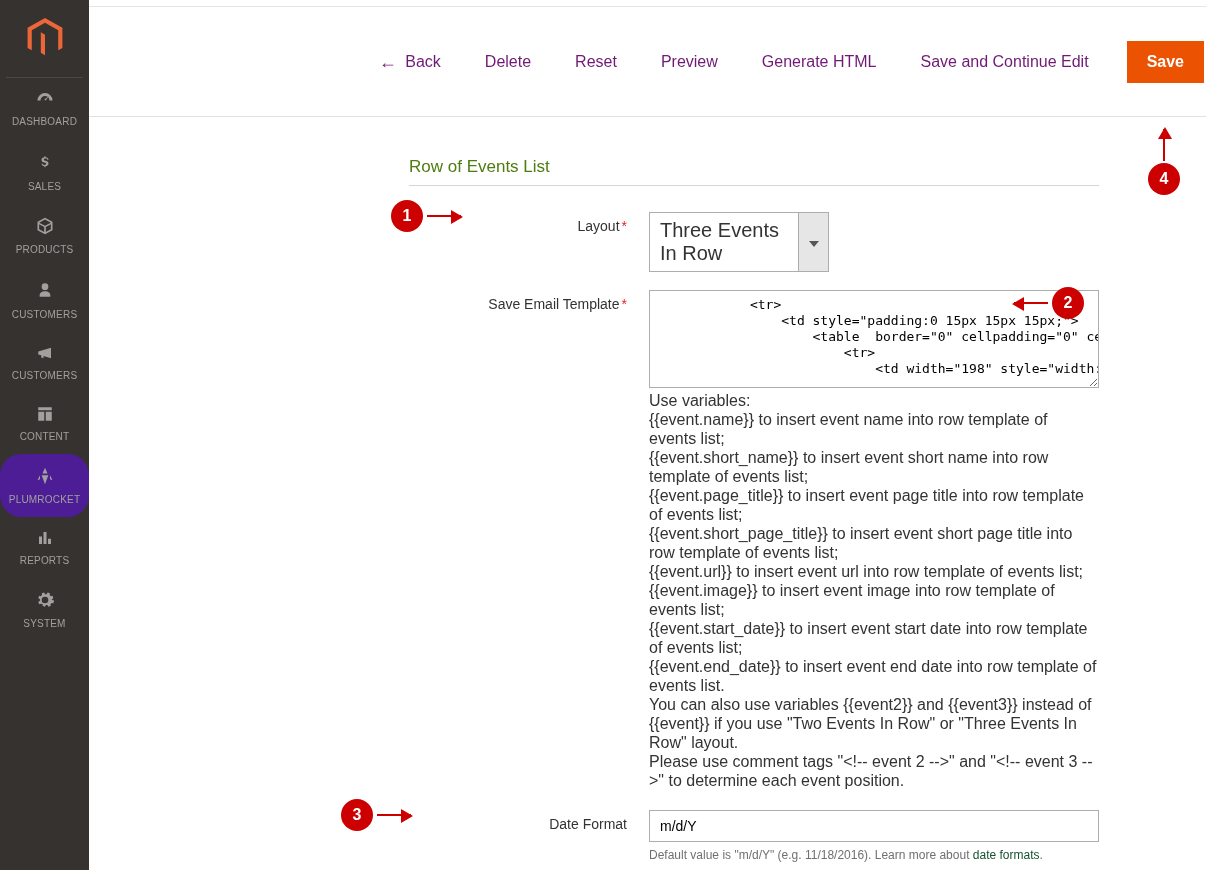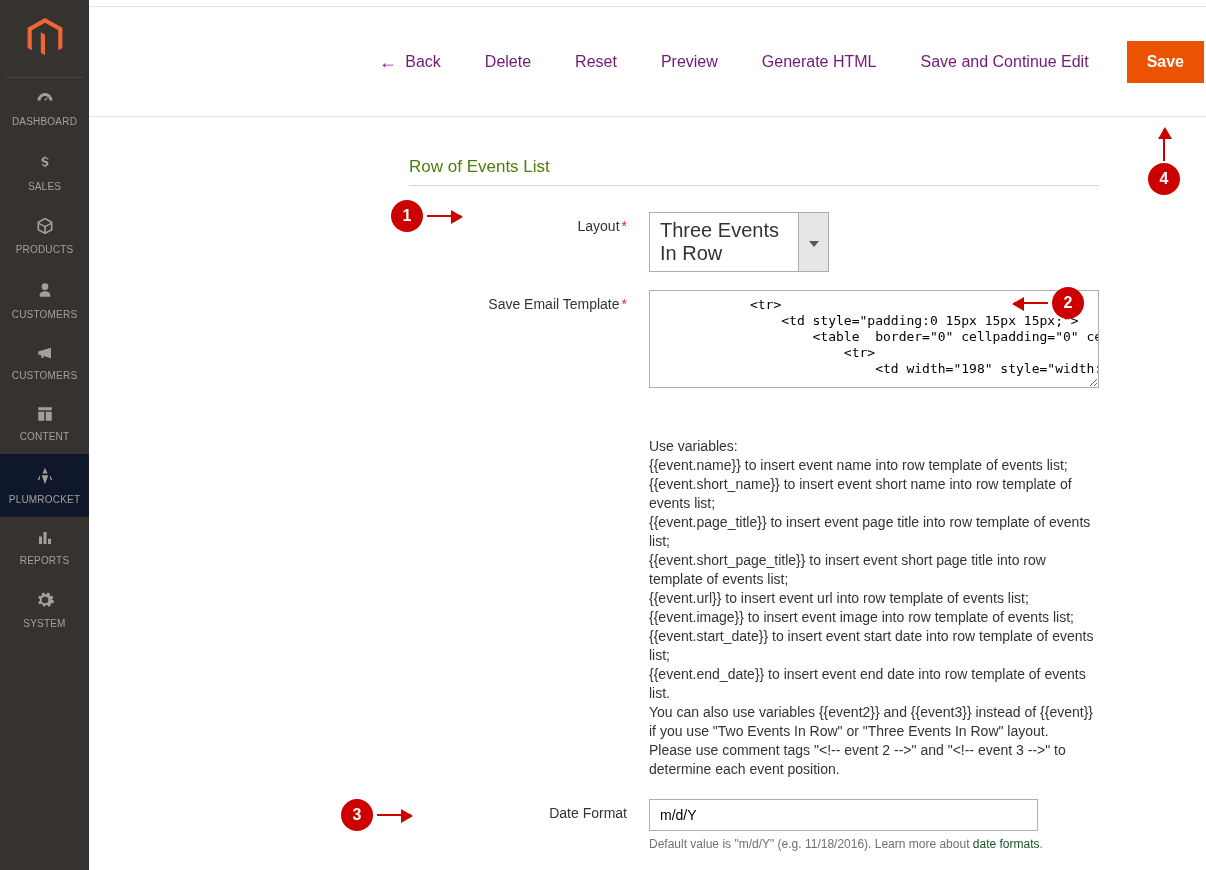--- a/index.html
+++ b/index.html
@@ -24,21 +24,21 @@
     padding-top: 10px;
   }
   .logo-wrap {
     border-bottom: 1px solid #4d4846;
     padding: 8px 0 16px;
     text-align: center;
     margin: 0 6px 0px;
   }
   .logo-svg { width: 36px; height: 40px; display: inline-block; }
   .nav-item { text-align: center; padding: 12px 2px; cursor: pointer; }
-  .nav-item.active { background: #0f172a; }
+  .nav-item.active { background: #4c1d95; border-radius: 21px; }
   .nav-label {
     font-size: 10px;
     letter-spacing: .02em;
     color: #a2a09e;
     margin-top: 5px;
     line-height: 11px;
   }
   .nav-label.small { font-size: 10px; margin-top:5px; }
   .nav-icon { color: #aaa; display:inline-block; }
   .nav-icon svg { fill:#a2a09e; }
@@ -76,24 +76,24 @@
   }
   .select-toggle {
     border:1px solid #adadad; border-left:none; width:30px; background:#e6e6e6;
     display:flex; align-items:center; justify-content:center; cursor:pointer;
   }
   .select-toggle svg { fill:#565656; }
   .textarea {
     width: 450px; height: 98px; border:1px solid #adadad; font-family: monospace;
     font-size: 13px; line-height:16px; padding: 6px; resize: both; white-space: pre; overflow:auto;
   }
-  .hint { font-size:14px; color:#333; line-height:19px; max-width:450px;margin-top:46px; }
+  .hint { font-size:16px; color:#333; line-height:19px; max-width:450px; }
   .hint b { font-weight:400;text-align:right; }
   .text-input {
-    width: 389px; border:1px solid #adadad; padding:7px 10px; font-size:14px;
+    width: 450px; border:1px solid #adadad; padding:7px 10px; font-size:14px;
   }
   .sub-hint { font-size:12px; color:#707070; margin-top:6px;}
   .link { color:#14532d; cursor:pointer;}
 
   
   .callout {
     position:absolute; display:flex; align-items:center; pointer-events:none;
   }
   .circle {
     width:32px; height:32px; border-radius:50%; background:#c00; color:#fff;

